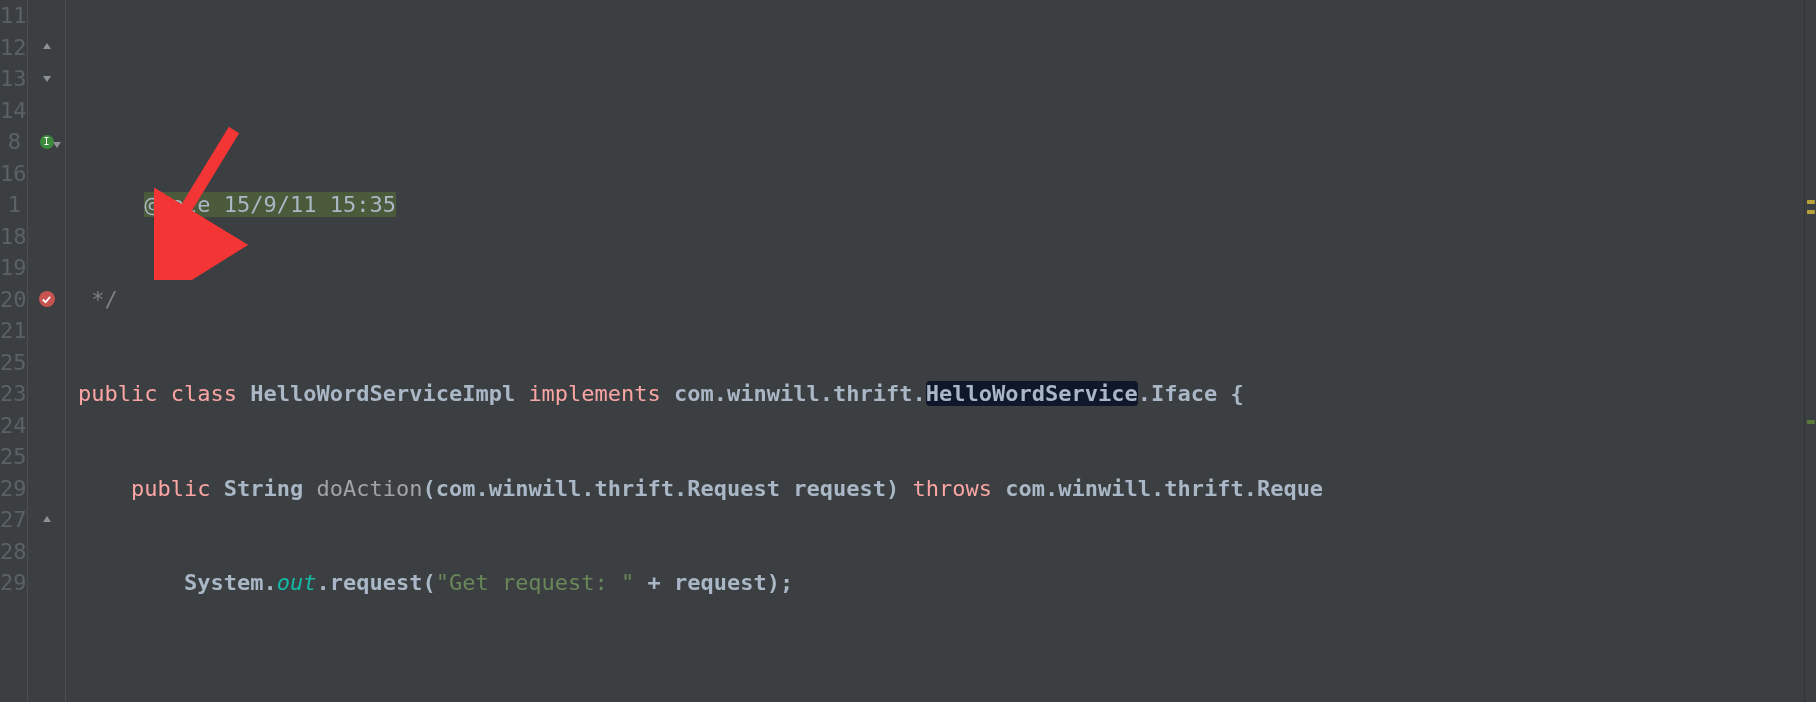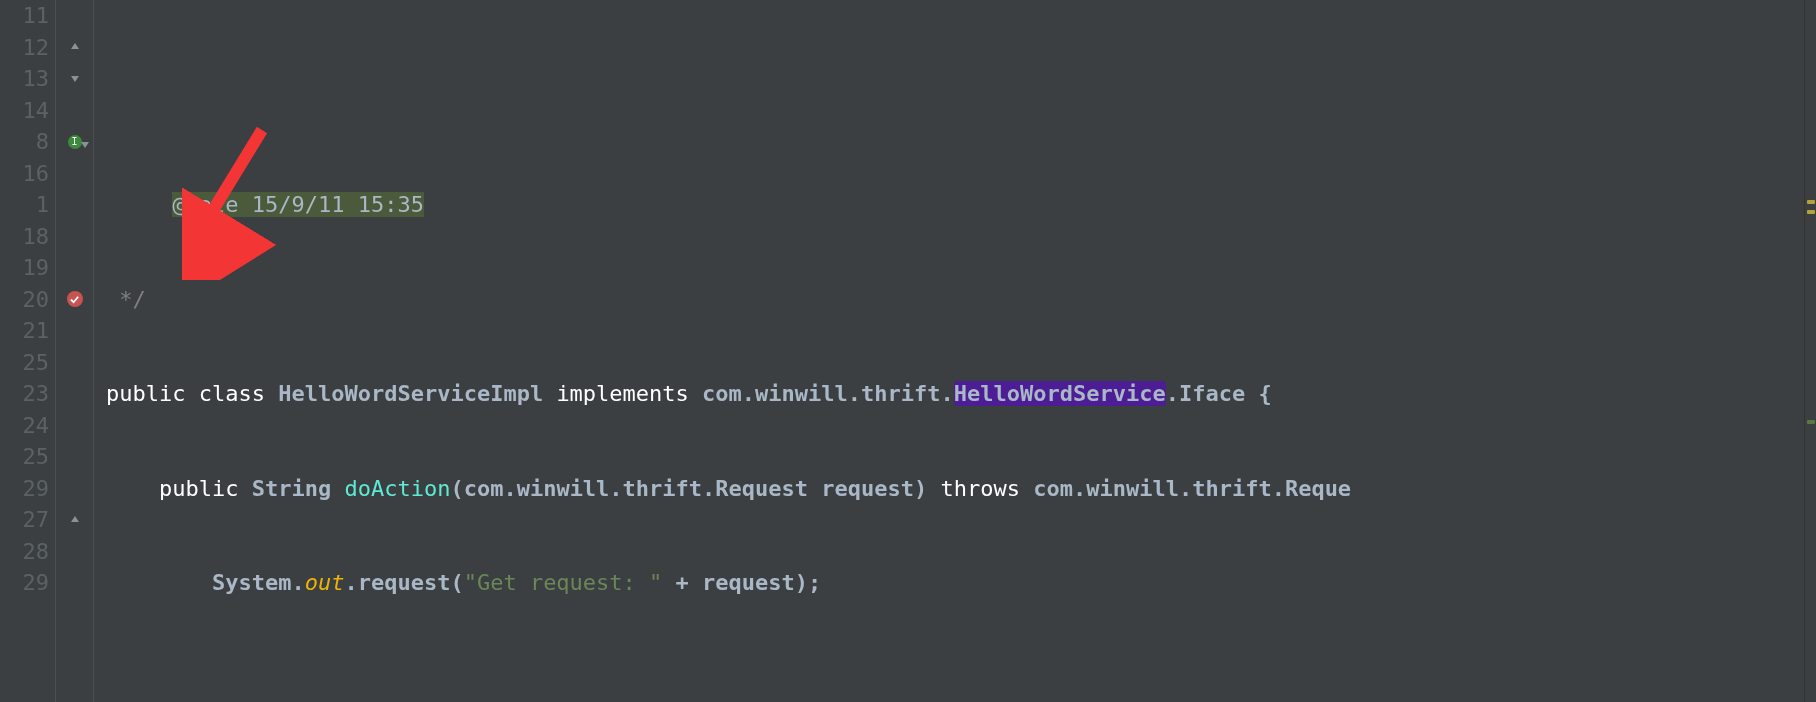--- a/index.html
+++ b/index.html
@@ -12,21 +12,21 @@
     font-size: 22px;
     line-height: 31.5px;
   }
   .editor {
     display: flex;
     width: 100%;
     height: 100%;
     user-select: text;
   }
   .gutter-num {
-    width: 56px;
+    width: 28px;
     background: #3b3f41;
     color: #5b6266;
     text-align: right;
     padding-right: 6px;
     border-right: 1px solid #4a4f52;
   }
   .gutter-num div { height: 31.5px; }
   .gutter-ico {
     width: 38px;
     background: #3b3f41;
@@ -45,28 +45,28 @@
     background: #3b3f41;
     white-space: pre;
     color: #a9b7c6;
   }
   .line {
     height: 31.5px;
     padding-left: 12px;
     position: relative;
     z-index: 1;
   }
-  .tok-key { color: #ffffff; }
+  .tok-key { color: #fca5a5; }
   .tok-string { color: #6a8759; }
   .tok-comment { color: #808080; }
-  .tok-method { color: #5eead4; }
-  .tok-static { color: #eab308; font-style: italic; }
+  .tok-method { color: #a3a3a3; }
+  .tok-static { color: #14b8a6; font-style: italic; }
   .tok-plain { color: #a9b7c6; font-weight: bold; }
   .sel-word {
-    background: #4c1d95;
+    background: #0f172a;
     border-radius: 4px;
   }
   .hl-date {
     background: #4a5a3a;
     color: #a9b7c6;
   }
 
   
   .ico-override {
     width: 14px; height: 14px;

